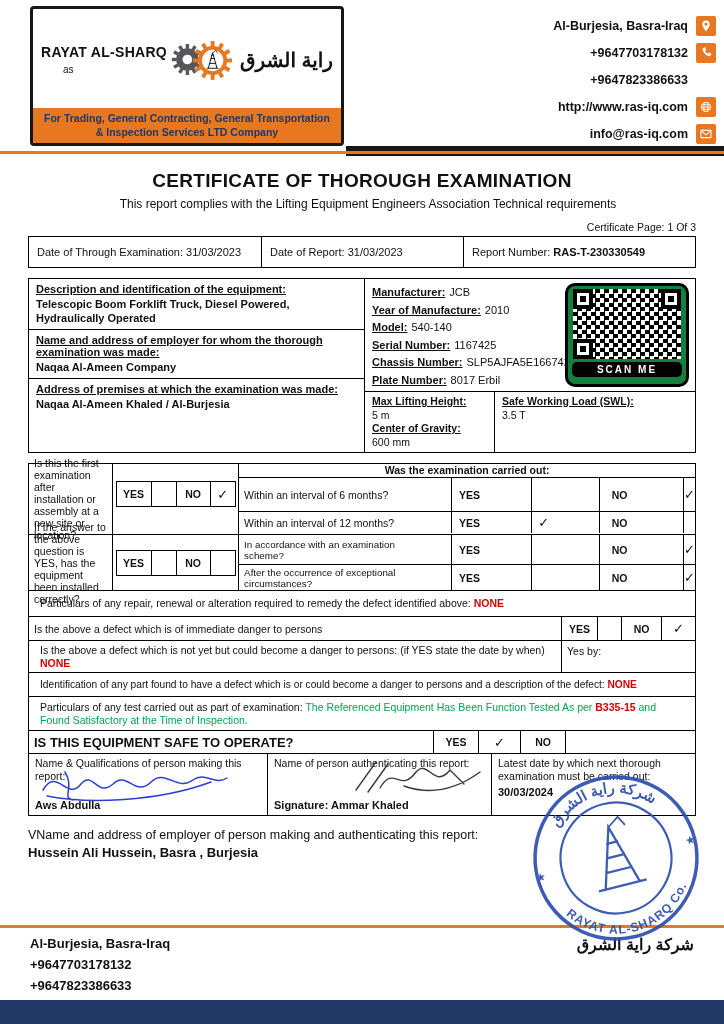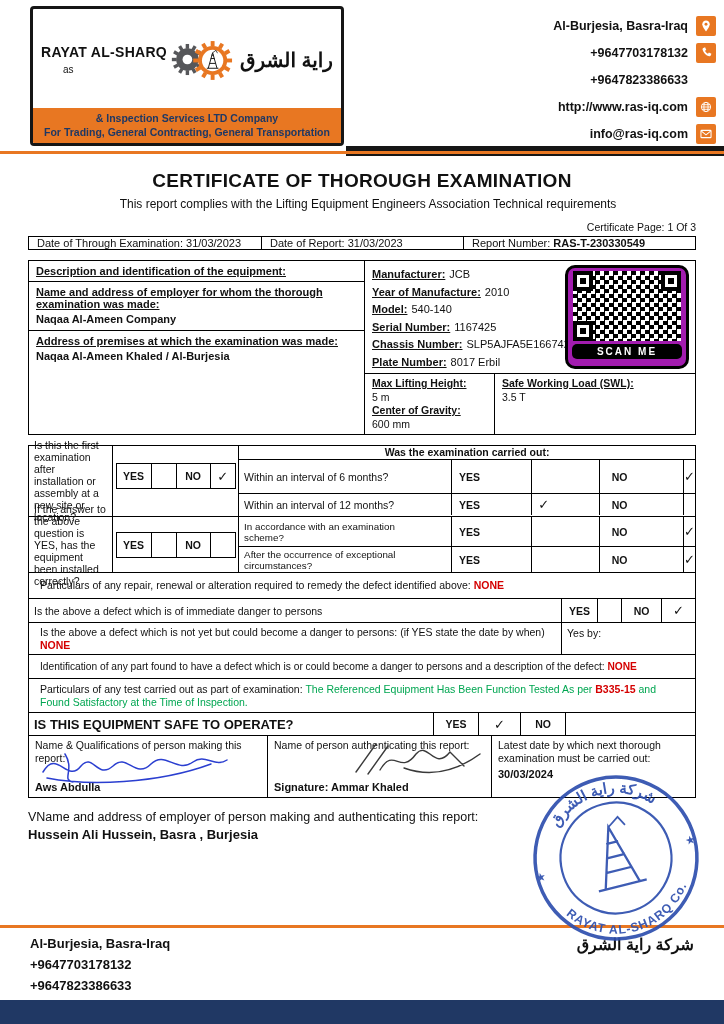--- a/index.html
+++ b/index.html
@@ -28,38 +28,38 @@
   .rule-black  { position:absolute; left:346px; right:0; top:146px; height:10px; background:#161616; }
 
   
   .title { text-align:center; font-size:19px; font-weight:bold; letter-spacing:.3px; margin-top:10px; }
   .subtitle { text-align:center; font-size:12px; margin-top:5px;padding-left:12px; }
   .cert-page { width:668px; margin:10px auto 3px; text-align:right; font-size:10.5px; }
 
   .wrap { width:668px; margin:0 auto; }
 
   
-  .dates { display:flex; border:1.2px solid #000; height:14px; font-size:11px; }
+  .dates { display:flex; border:1.2px solid #000; height:32px; font-size:11px; }
   .dcell { display:flex; align-items:center; padding:0 8px; border-left:1px solid #000; white-space:nowrap; }
   .dcell:first-child { border-left:none; }
 
   
   .equip { display:flex; border:1.5px solid #000; margin-top:10px; }
   .eq-left { width:336px; border-right:1.2px solid #000; display:flex; flex-direction:column; }
   .eq-block { padding:4px 7px; border-top:1px solid #000; }
   .eq-block:first-child { border-top:none; }
   .eq-block.grow { flex:1; }
   .lbl-u { font-weight:bold; font-size:11px; text-decoration:underline; }
   .val-b { font-weight:bold; font-size:11px; margin-top:2px; line-height:14px; }
   .eq-right { flex:1; display:flex; flex-direction:column; }
   .specs { position:relative; padding:5px 7px; height:112px; }
   .spec { font-size:11px; line-height:17.5px; white-space:nowrap; }
   .spec .lu { font-weight:bold; text-decoration:underline; margin-right:4px; }
   .qr-frame { position:absolute; top:4px; right:6px; width:124px; height:104px;
-              border:3px solid #000; border-radius:10px; padding:3px 4px; background:#a21caf; }
+              border:3px solid #000; border-radius:10px; padding:3px 4px; background:#15803d; }
   .qr-grid { position:relative; width:108px; height:70px; margin:0 auto;
              background:repeating-conic-gradient(#000 0% 25%, #fff 0% 50%) 0 0 / 9px 9px; }
   .qr-finder { position:absolute; width:20px; height:20px; border:4px solid #000; background:#fff; }
   .qr-finder::after { content:""; position:absolute; inset:3px; background:#000; }
   .qr-tl{top:0;left:0} .qr-tr{top:0;right:0} .qr-bl{bottom:0;left:0}
   .qr-label { margin-top:3px; background:#000; color:#fff; font-weight:bold; font-size:10px;
               letter-spacing:2px; text-align:center; border-radius:5px; padding:2px 0; }
   .eq-band { display:flex; border-top:1px solid #000; flex:1; }
   .band-c1 { width:130px; border-right:1px solid #000; padding:3px 7px; }
   .band-c2 { flex:1; padding:3px 7px; }
@@ -160,22 +160,22 @@
             </g>
             <g stroke="#161616" stroke-width="2" fill="none">
               <path d="M-9 16 L0 -16 L9 16 M-12 16 H12 M-6 6 H6 M-4 -4 H4 M-2.5 -11 H2.5"></path>
               <path d="M0 -16 L7 -21 L10 -15" stroke-width="1.6"></path>
             </g>
           </g>
         </svg>
         <div class="name-ar">راية الشرق</div>
       </div>
       <div class="banner">
+        <div>For Trading, General Contracting, General Transportation</div>
         <div>&amp; Inspection Services LTD Company</div>
-        <div>For Trading, General Contracting, General Transportation</div>
       </div>
     </div>
 
     <div class="contacts">
       <div class="contact-row">
         <span class="contact-text">Al-Burjesia, Basra-Iraq</span>
         <span class="cicon">
           <svg width="14" height="14" viewBox="0 0 20 20">
               <path d="M10 2.2c-3 0-5.3 2.3-5.3 5.2 0 3.9 5.3 10.2 5.3 10.2s5.3-6.3 5.3-10.2C15.3 4.5 13 2.2 10 2.2z" fill="#fff"></path>
               <circle cx="10" cy="7.6" r="2.1" fill="#E87722"></circle>
@@ -234,20 +234,21 @@
       </div>
       <div class="dcell fx" style="flex:1">
         <span>Report Number:</span>&nbsp;<b>RAS-T-230330549</b>
       </div>
     </div>
 
     <div class="equip">
       <div class="eq-left">
         <div class="eq-block">
           <div class="lbl-u">Description and identification of the equipment:</div>
+          <div class="val-b">Telescopic Boom Forklift Truck, Diesel Powered, Hydraulically Operated</div>
         </div>
         <div class="eq-block">
           <div class="lbl-u">Name and address of employer for whom the thorough examination was made:</div>
           <div class="val-b">Naqaa Al-Ameen Company</div>
         </div>
         <div class="eq-block grow">
           <div class="lbl-u">Address of premises at which the examination was made:</div>
           <div class="val-b">Naqaa Al-Ameen Khaled / Al-Burjesia</div>
         </div>
       </div>

